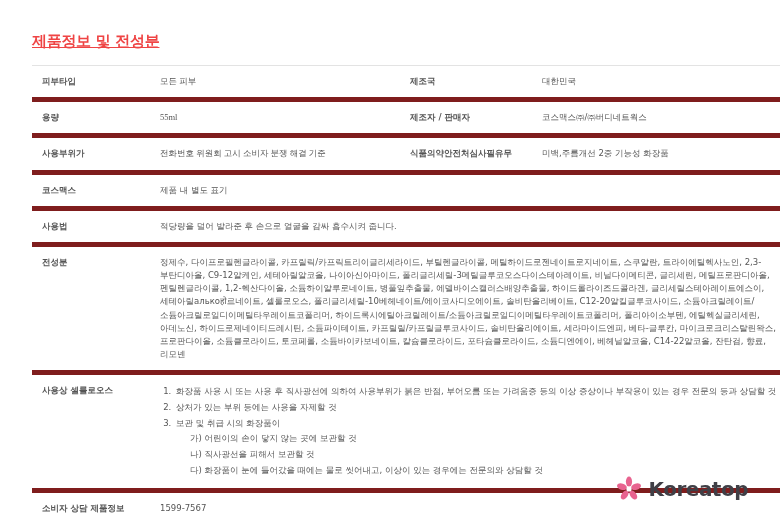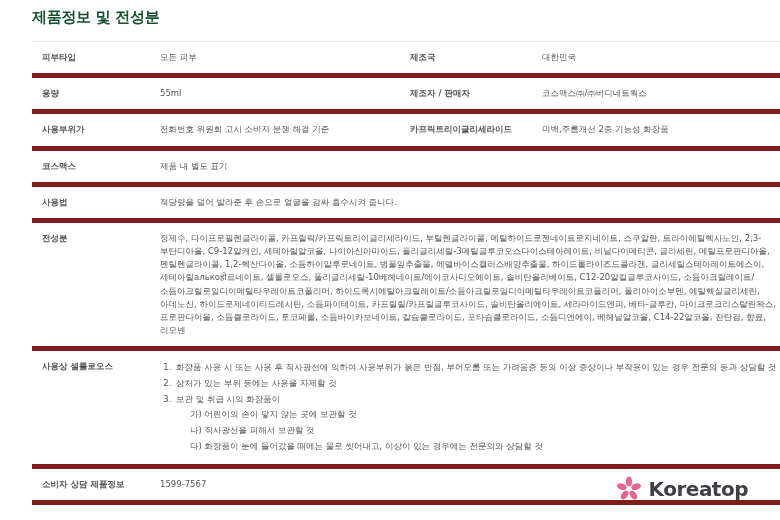--- a/index.html
+++ b/index.html
@@ -17,24 +17,25 @@
   .page {
     position: relative;
     width: 780px;
     height: 520px;
     box-sizing: border-box;
     padding: 0 32px;
   }
   .page-title {
     font-size: 15px;
     font-weight: bold;
-    color: #14532d;
-    padding-top: 8px;
+    color: #ef4444;
+    padding-top: 32px;
     padding-bottom: 14px;
     letter-spacing: -0.3px;
+    text-decoration: underline;
   }
   table.spec {
     width: 716px;
     border-collapse: collapse;
     table-layout: fixed;
   }
   table.spec td {
     border-top: 1px solid #e3e3e3;
     border-bottom: 5px solid #7f1d1d;
     padding: 9px 10px 9px 10px;
@@ -47,20 +48,21 @@
     font-weight: bold;
     color: #333333;
     width: 98px;
     background: #ffffff;
   }
   td.val {
     color: #666666;
   }
   td.val-mid {
     width: 230px;
+    font-family: Liberation Serif, serif;
   }
   td.label-mid {
     width: 112px;
   }
   td.val-right {
     width: 240px;
   }
   .ingredients {
     line-height: 1.75;
     word-break: keep-all;
@@ -118,21 +120,21 @@
       </tr>
       <tr>
         <td class="label">용량</td>
         <td class="val val-mid">55ml</td>
         <td class="label label-mid">제조자 / 판매자</td>
         <td class="val val-right">코스맥스㈜/㈜버디네트웍스</td>
       </tr>
       <tr>
         <td class="label">사용부위가</td>
         <td class="val val-mid">전화번호 위원회 고시 소비자 분쟁 해결 기준</td>
-        <td class="label label-mid">카프릭트리이글리세라이드</td>
+        <td class="label label-mid">식품의약안전처심사필유무</td>
         <td class="val val-right">미백,주름개선 2중 기능성 화장품</td>
       </tr>
       <tr>
         <td class="label">코스맥스</td>
         <td class="val" colspan="3">제품 내 별도 표기</td>
       </tr>
       <tr>
         <td class="label">사용법</td>
         <td class="val" colspan="3">적당량을 덜어 발라준 후 손으로 얼굴을 감싸 흡수시켜 줍니다.</td>
       </tr>

